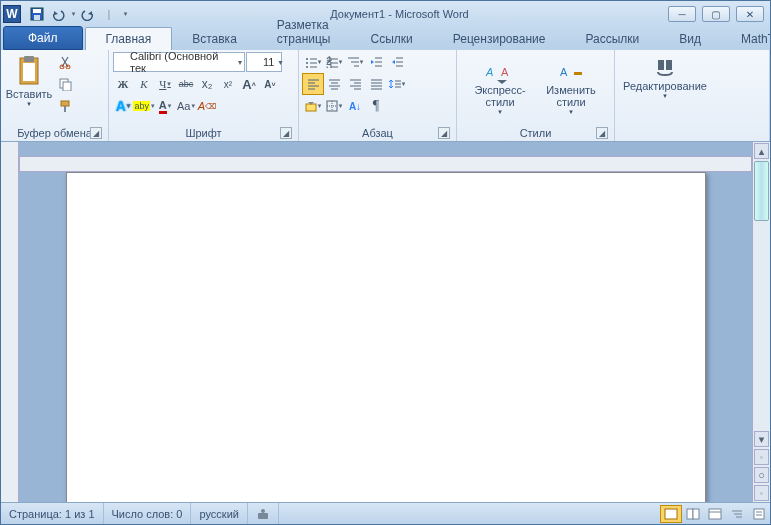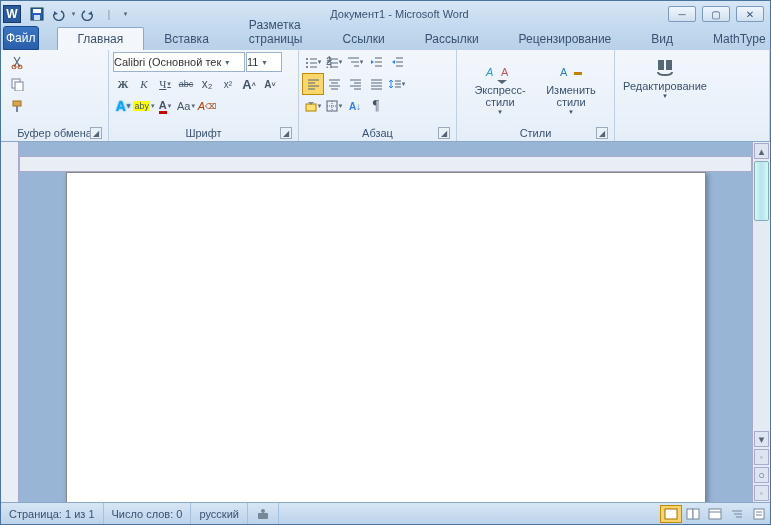--- a/index.html
+++ b/index.html
@@ -8,42 +8,42 @@
 
 .titlebar { height: 26px; background: linear-gradient(#d7e6f5,#c3d9ee); display: flex; align-items: center; padding: 0 2px; }
 .word-icon { width: 18px; height: 18px; background: #2a5a9e; color: #fff; display: inline-flex; align-items: center; justify-content: center; font-weight: bold; border: 1px solid #1a3a6e; margin-right: 6px; font-size:12px;}
 .qat-btn { width: 20px; height: 20px; display: inline-flex; align-items: center; justify-content: center; margin-right: 1px; color: #345; }
 .title-text { flex: 1; text-align: center; color: #3a5272; font-size: 12px; }
 .win-btns { display: flex; gap: 6px; margin-right: 4px; }
 .win-btn { width: 28px; height: 16px; border: 1px solid #7a9abe; background: linear-gradient(#f0f6fc,#d0e0f0); border-radius: 2px; display: flex; align-items: center; justify-content: center; font-size:10px; color:#3a5272; }
 
 
 .tabrow { height: 23px; display: flex; align-items: flex-end; background: linear-gradient(#c3d9ee,#b8d1e8); padding-left: 2px; }
-.file-tab { background: linear-gradient(#3a76c4,#2a5fa8); color: #fff; padding: 4px 2px; border-radius: 3px 3px 0 0; border: 1px solid #1a4a8e; margin-right: 18px; font-size:12px;}
+.file-tab { background: linear-gradient(#3a76c4,#2a5fa8); color: #fff; padding: 4px 24px; border-radius: 3px 3px 0 0; border: 1px solid #1a4a8e; margin-right: 2px; font-size:12px;}
 .rtab { padding: 4px 20px; color: #3a5272; font-size:12px; }
 .rtab.active { background: #f3f7fc; border: 1px solid #8aa8c8; border-bottom: none; border-radius: 2px 2px 0 0; }
 .tab-spacer { flex: 1; }
 .tab-right { display:flex; align-items:center; gap:4px; padding-right:6px;}
 .help { width:16px; height:16px; background:#2a7fff; border-radius:50%; color:#fff; display:flex;align-items:center;justify-content:center; font-weight:bold; font-size:11px;}
 
 
 .ribbon { height: 92px; background: linear-gradient(#f3f7fc,#e5eef8); border-bottom: 1px solid #8aa8c8; display: flex; }
 .group { border-right: 1px solid #c0d0e4; display: flex; flex-direction: column; padding: 2px 4px 0 4px; }
 .group-body { flex: 1; display: flex; align-items: flex-start; }
 .group-label { text-align: center; font-size: 11px; color: #3a5272; padding: 1px 0 2px 0; position: relative; }
 .dlg-launch { position: absolute; right: 2px; bottom: 2px; width: 12px; height: 12px; border: 1px solid #9ab; font-size: 8px; color: #567; display:flex; align-items:center; justify-content:center; background:#e8f0f8;}
 
 .bigbtn { display: flex; flex-direction: column; align-items: center; justify-content: flex-start; width: 48px; padding: 2px; text-align: center; line-height: 1.1; color: #3a5272; }
 
 .vcol { display: flex; flex-direction: column; gap: 2px; margin-left: 2px; }
 .smbtn { width: 20px; height: 20px; display: inline-flex; align-items: center; justify-content: center; color: #456; }
 .smbtn.active { background:#fbd76b; outline:1px solid #c08c00;}
 
 .font-row { display: flex; gap: 1px; align-items: center; margin-bottom: 2px; }
-.combo { background: #fff; border: 1px solid #9bb2cf; height: 20px; display: flex; align-items: center; padding: 0 2px 0 0; color:#333;}
+.combo { background: #fff; border: 1px solid #9bb2cf; height: 20px; display: flex; align-items: center; padding: 0 2px 0 16px; color:#333;}
 .combo .dd { margin-left: 4px; color: #567; font-size:8px;}
 .combo.font { width: 132px; }
 .combo.size { width: 36px; }
 
 .para-row { display:flex; gap:1px; margin-bottom:2px; }
 
 
 .docarea { flex: 1; background: #98b5d6; display: flex; overflow: hidden; position:relative;}
 .ruler-v { width: 18px; background: #e8eef4; border-right:1px solid #aac; }
 .page-wrap { flex:1; display:flex; justify-content:center; padding-top:30px; overflow:hidden;}
@@ -104,35 +104,44 @@
     <div class="win-btn">✕</div>
   </div>
 </div>
 
 <div class="tabrow">
   <div class="file-tab">Файл</div>
   <div class="rtab active">Главная</div>
   <div class="rtab">Вставка</div>
   <div class="rtab">Разметка страницы</div>
   <div class="rtab">Ссылки</div>
+  <div class="rtab">Рецензирование</div>
   <div class="rtab">Рассылки</div>
-  <div class="rtab">Рецензирование</div>
   <div class="rtab">Вид</div>
   <div class="rtab">MathType</div>
   <div class="tab-spacer"></div>
   <div class="tab-right">
     <span style="color:#3a5272">ˆ</span>
     <div class="help">?</div>
   </div>
 </div>
 
 <div class="ribbon">
 
   <div class="group" style="width:108px">
     <div class="group-body">
+      <div class="bigbtn">
+        <svg width="30" height="34">
+            <rect x="6" y="4" width="18" height="26" fill="#d9a64b" stroke="#a07020"></rect>
+            <rect x="10" y="2" width="10" height="6" fill="#888" rx="1"></rect>
+            <rect x="9" y="9" width="12" height="18" fill="#fff"></rect>
+          </svg>
+        <span>Вставить</span>
+        <span style="font-size:7px">▾</span>
+      </div>
       <div class="vcol">
         <div class="smbtn">
             <svg width="14" height="14">
               <path d="M4 2 L10 12 M10 2 L4 12" stroke="#567" stroke-width="1.2"></path>
               <circle cx="4" cy="12" r="2" fill="none" stroke="#c04000"></circle>
               <circle cx="10" cy="12" r="2" fill="none" stroke="#c04000"></circle>
             </svg>
           </div>
         <div class="smbtn">
             <svg width="14" height="14">

